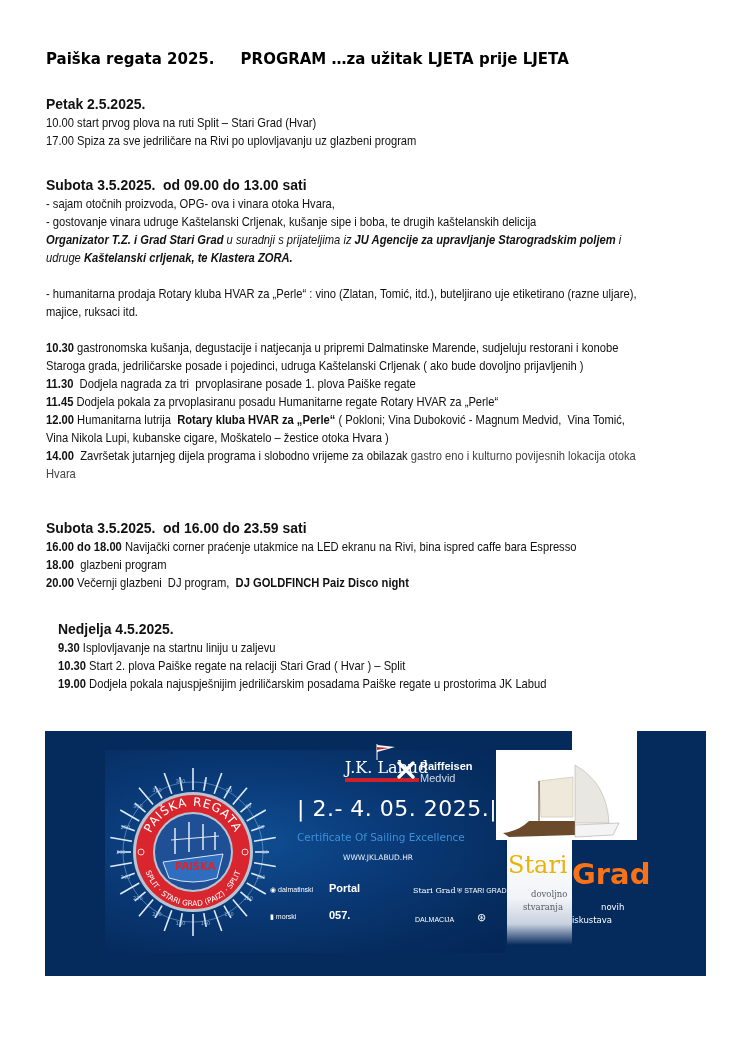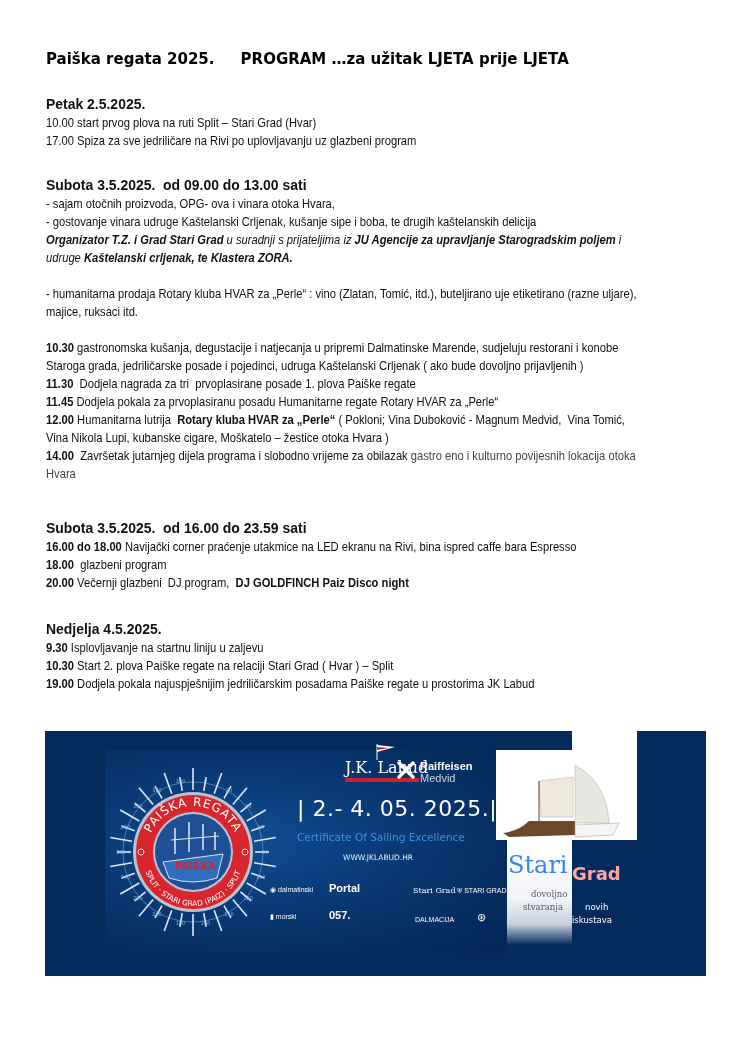--- a/index.html
+++ b/index.html
@@ -72,26 +72,26 @@
   }
   .sg-top-right {
     position: absolute; left: 527px; top: 0; width: 65px; height: 109px; background: #fff;
   }
   .sg-boat { position: absolute; left: 454px; top: 30px; }
   .sg-fade {
     position: absolute; left: 462px; top: 109px; width: 65px; height: 105px;
     background: linear-gradient(to bottom, #ffffff 0%, #f2f4f8 55%, #c9d1df 80%, #052a5c 100%);
   }
   .sg-stari {
-    position: absolute; left: 463px; top: 121px; color: #3b82f6;
+    position: absolute; left: 463px; top: 121px; color: #eab308;
     font-family: "DejaVu Serif", serif; font-size: 24px; line-height: 26px;
   }
   .sg-grad {
-    position: absolute; left: 527px; top: 131px; color: #fca5a5;
-    font-family: "DejaVu Sans", sans-serif; font-weight: bold; font-size: 18px; line-height: 24px;
+    position: absolute; left: 527px; top: 131px; color: #f97316;
+    font-family: "DejaVu Sans", sans-serif; font-weight: bold; font-size: 29px; line-height: 24px;
   }
   .sg-trad {
     position: absolute; color: #555a66; font-family: "DejaVu Serif", serif; font-size: 8.5px;
   }
   .sg-new {
     position: absolute; color: #fff; font-family: "DejaVu Sans", sans-serif; font-size: 8.5px;
   }
 </style>
 </head>
 <body>
@@ -124,21 +124,21 @@
   <div class="line gray" style="color:#444"><span>Hvara</span></div>
 </div>
 
 <div class="section" style="top:518px;">
   <div class="sec-head">Subota 3.5.2025.  od 16.00 do 23.59 sati</div>
   <div class="line"><b>16.00 do 18.00</b><span> Navijački corner praćenje utakmice na LED ekranu na Rivi, bina ispred caffe bara Espresso</span></div>
   <div class="line"><b>18.00</b><span>  glazbeni program</span></div>
   <div class="line"><b>20.00</b><span> Večernji glazbeni  DJ program,  </span><b>DJ GOLDFINCH Paiz Disco night</b></div>
 </div>
 
-<div class="section" style="top:619px;">
+<div class="section" style="top:619px;margin-left:12px;">
   <div class="sec-head">Nedjelja 4.5.2025.</div>
   <div class="line"><b>9.30</b><span> Isplovljavanje na startnu liniju u zaljevu</span></div>
   <div class="line"><b>10.30</b><span> Start 2. plova Paiške regate na relaciji Stari Grad ( Hvar ) – Split</span></div>
   <div class="line"><b>19.00</b><span> Dodjela pokala najuspješnijim jedriličarskim posadama Paiške regate u prostorima JK Labud</span></div>
 </div>
 
 <div class="banner">
   <div class="banner-inner"></div>
 
   <svg class="compass" viewBox="0 0 172 172">
@@ -255,15 +255,15 @@
     <path d="M40 20 L74 16 L74 56 L42 56 Z" fill="#efe9dc" stroke="#c9bfa8" stroke-width="0.6"></path>
     <line x1="40" y1="20" x2="40" y2="60" stroke="#5a4128" stroke-width="1"></line>
     <path d="M76 4 Q108 22 110 62 L76 62 Z" fill="#e9e7e2" stroke="#b8b4ac" stroke-width="0.6"></path>
     <path d="M76 64 L120 62 L114 74 L76 76 Z" fill="#f4f4f4" stroke="#aaa" stroke-width="0.6"></path>
   </svg>
   <div class="sg-fade"></div>
   <div class="sg-stari">Stari</div>
   <div class="sg-grad">Grad</div>
   <div class="sg-trad" style="left:486px;top:158px;">dovoljno</div>
   <div class="sg-trad" style="left:478px;top:171px;">stvaranja</div>
-  <div class="sg-new" style="left:528px;top:171px;padding-left:12px;">novih</div>
+  <div class="sg-new" style="left:544px;top:171px;padding-left:12px;">novih</div>
   <div class="sg-new" style="left:527px;top:184px;">iskustava</div>
 </div>
 
 </body></html>

